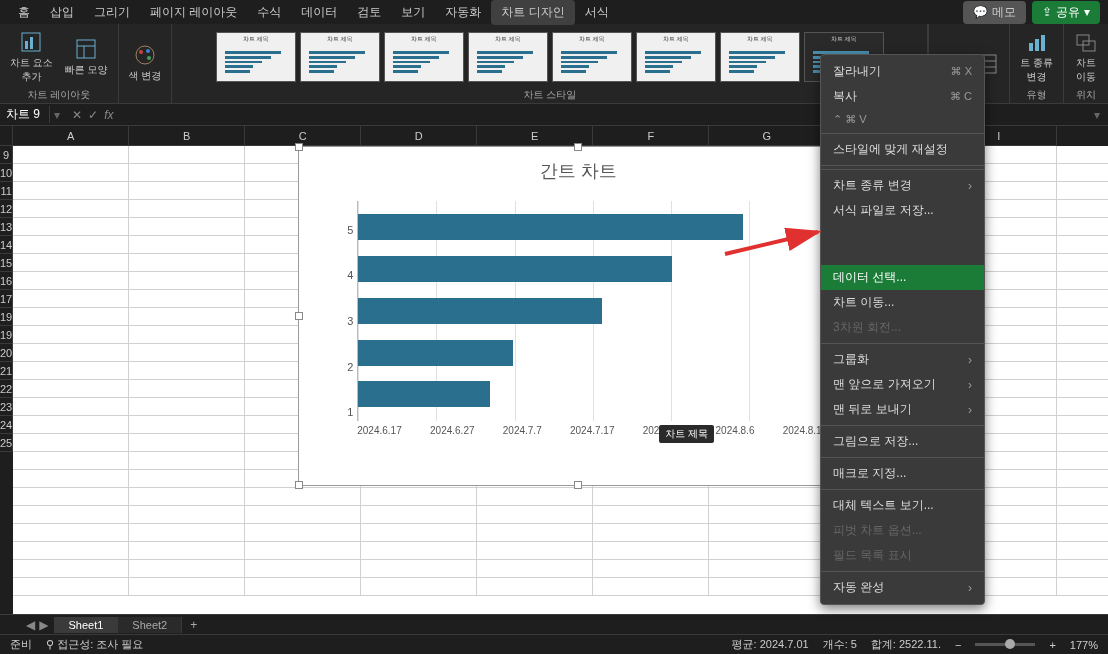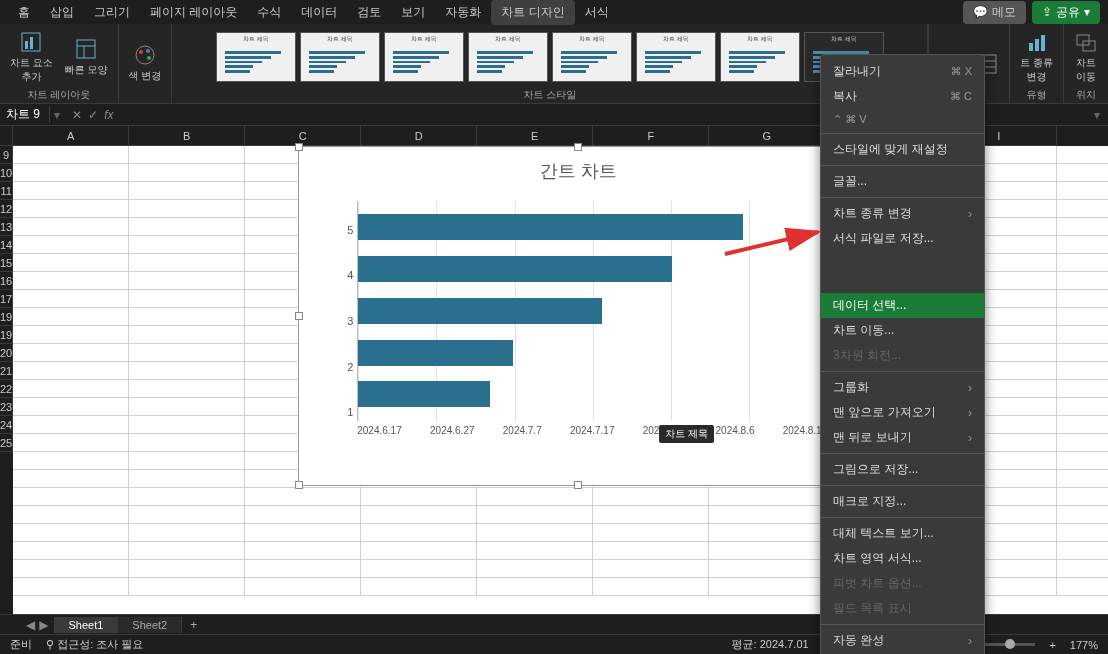--- a/index.html
+++ b/index.html
@@ -747,23 +747,20 @@
       <span class="ctx-shortcut">⌘ C</span>
     </div>
   <div class="ctx-item">
       <span class="ctx-shortcut">⌃ ⌘ V</span>
     </div>
   <div class="ctx-sep"></div>
   <div class="ctx-item">
       <span>스타일에 맞게 재설정</span>
     </div>
   <div class="ctx-sep"></div>
-  <div class="ctx-item">
-      <span>글꼴...</span>
-    </div>
   <div class="ctx-sep"></div>
   <div class="ctx-item">
       <span>차트 종류 변경</span>
       <span class="ctx-arrow">›</span>
     </div>
   <div class="ctx-item">
       <span>서식 파일로 저장...</span>
     </div>
   <div class="ctx-item highlighted">
       <span>데이터 선택...</span>
@@ -791,23 +788,20 @@
   <div class="ctx-item">
       <span>그림으로 저장...</span>
     </div>
   <div class="ctx-sep"></div>
   <div class="ctx-item">
       <span>매크로 지정...</span>
     </div>
   <div class="ctx-sep"></div>
   <div class="ctx-item">
       <span>대체 텍스트 보기...</span>
-    </div>
-  <div class="ctx-item">
-      <span>차트 영역 서식...</span>
     </div>
   <div class="ctx-item disabled">
       <span>피벗 차트 옵션...</span>
     </div>
   <div class="ctx-item disabled">
       <span>필드 목록 표시</span>
     </div>
   <div class="ctx-sep"></div>
   <div class="ctx-item">
       <span>자동 완성</span>

